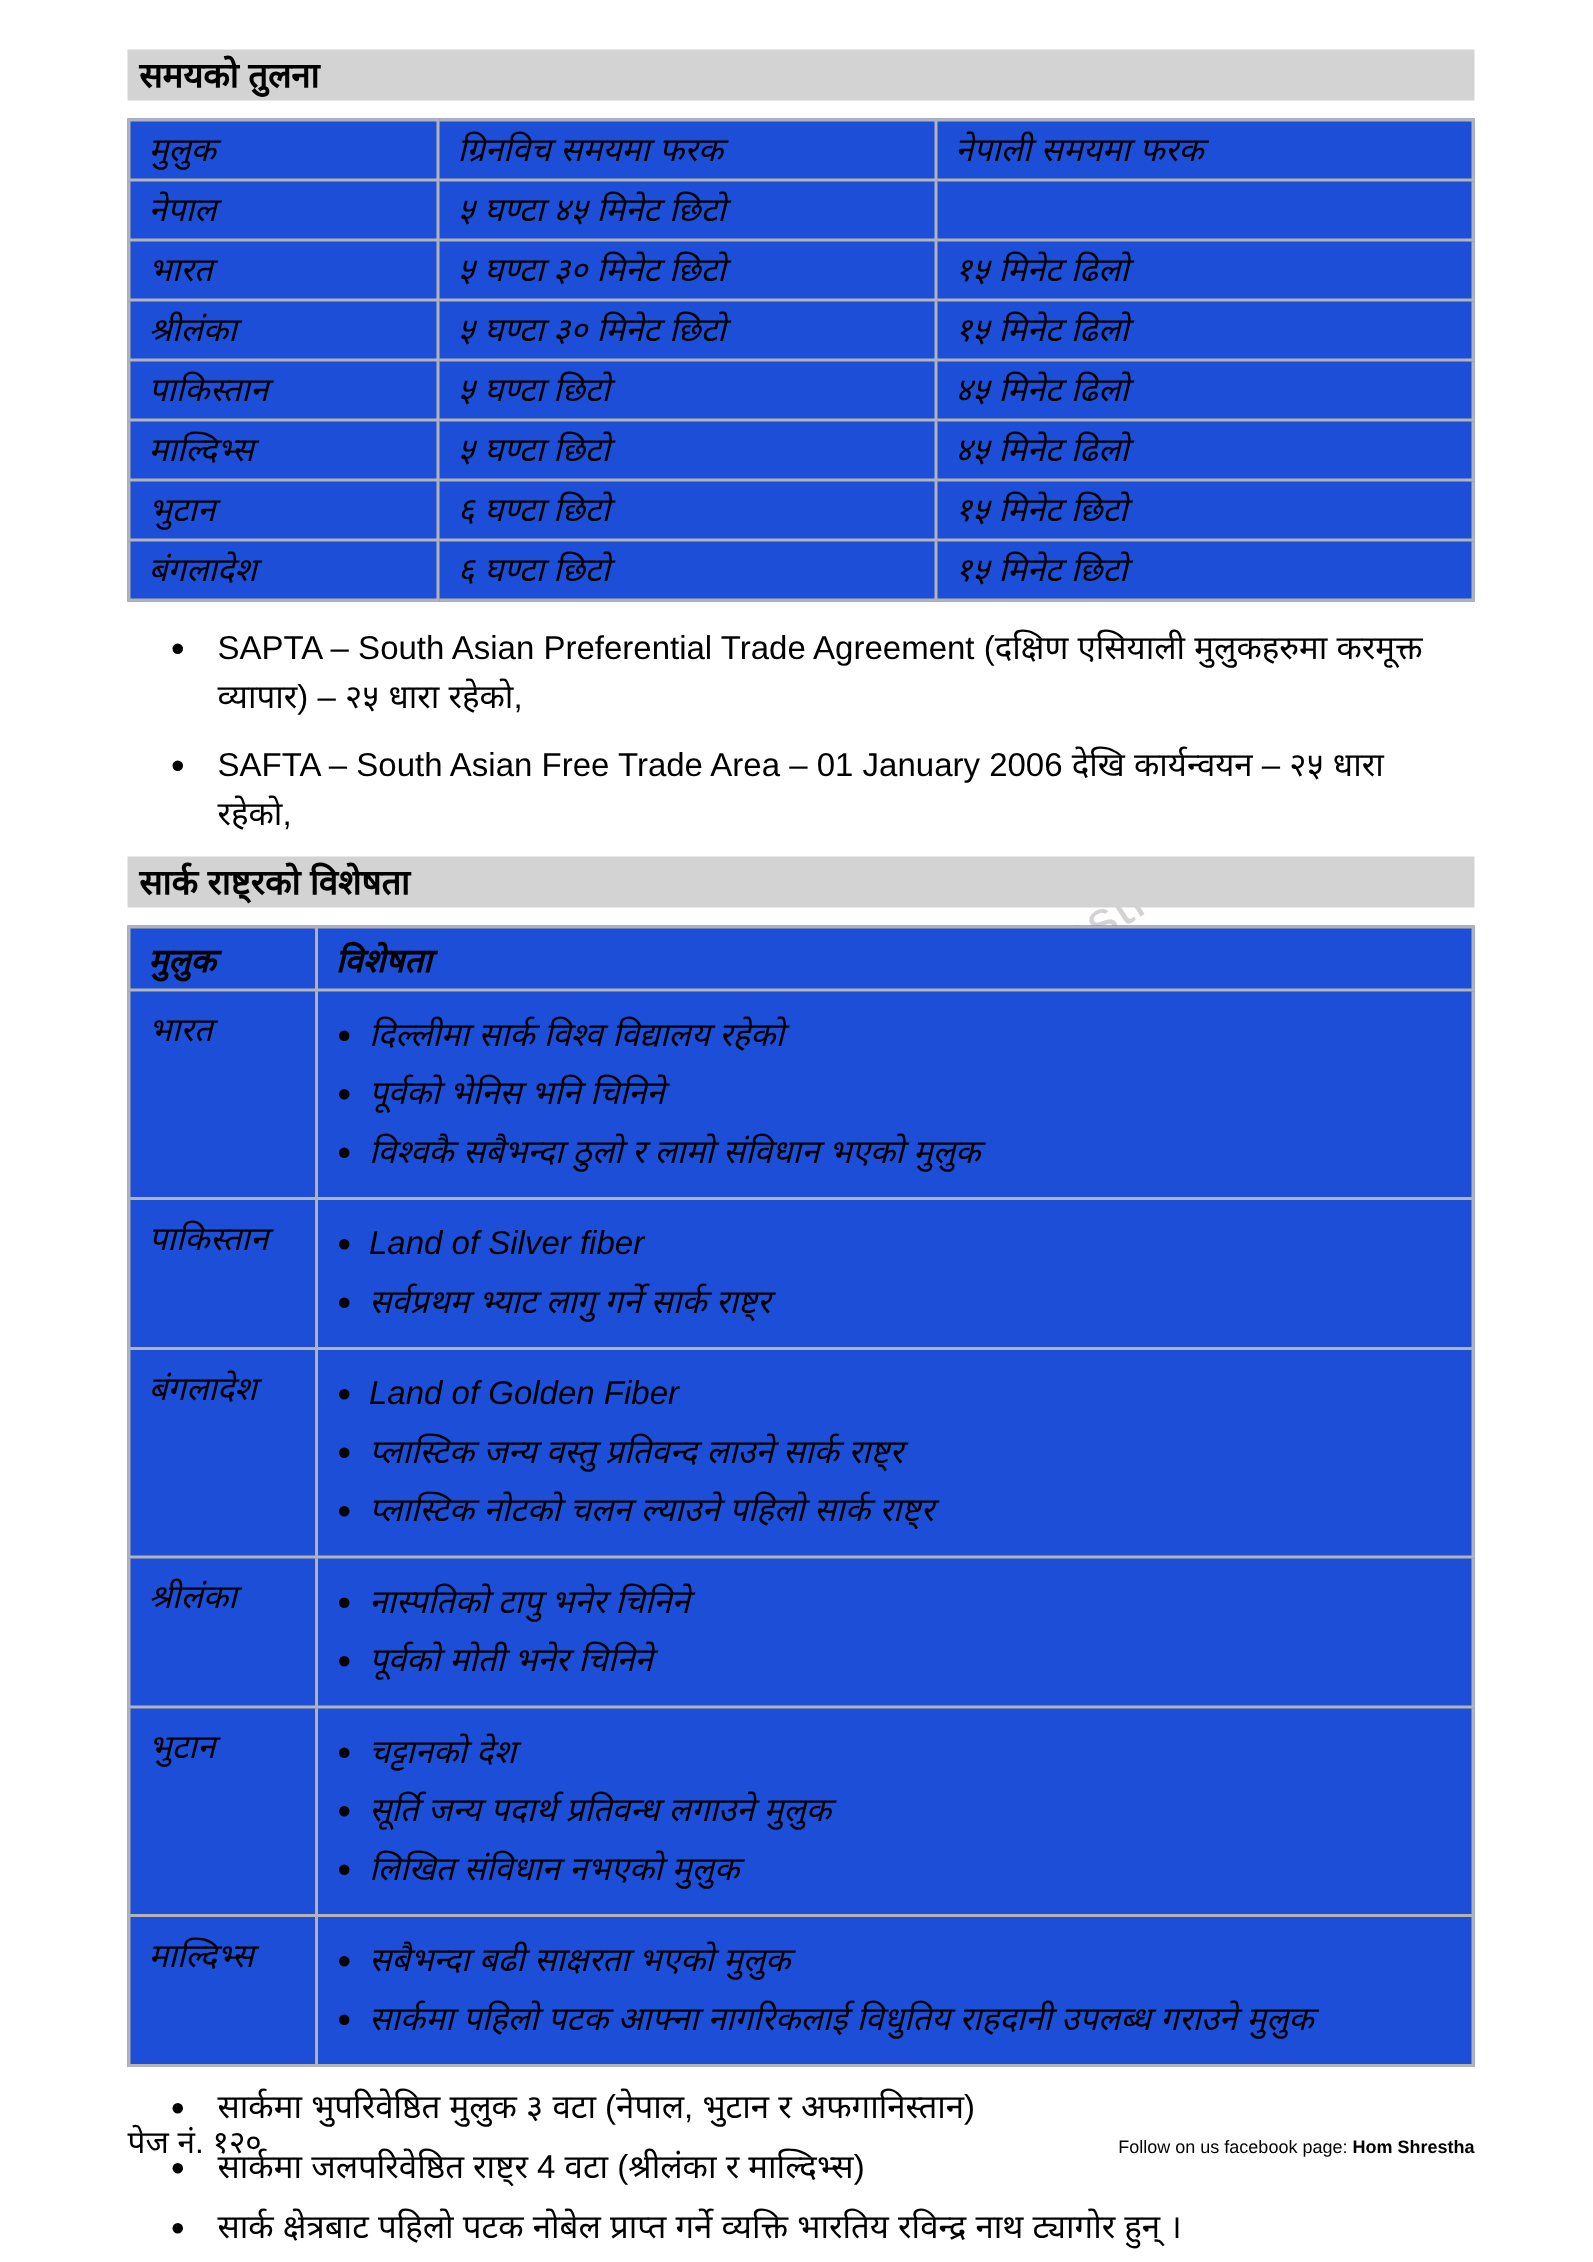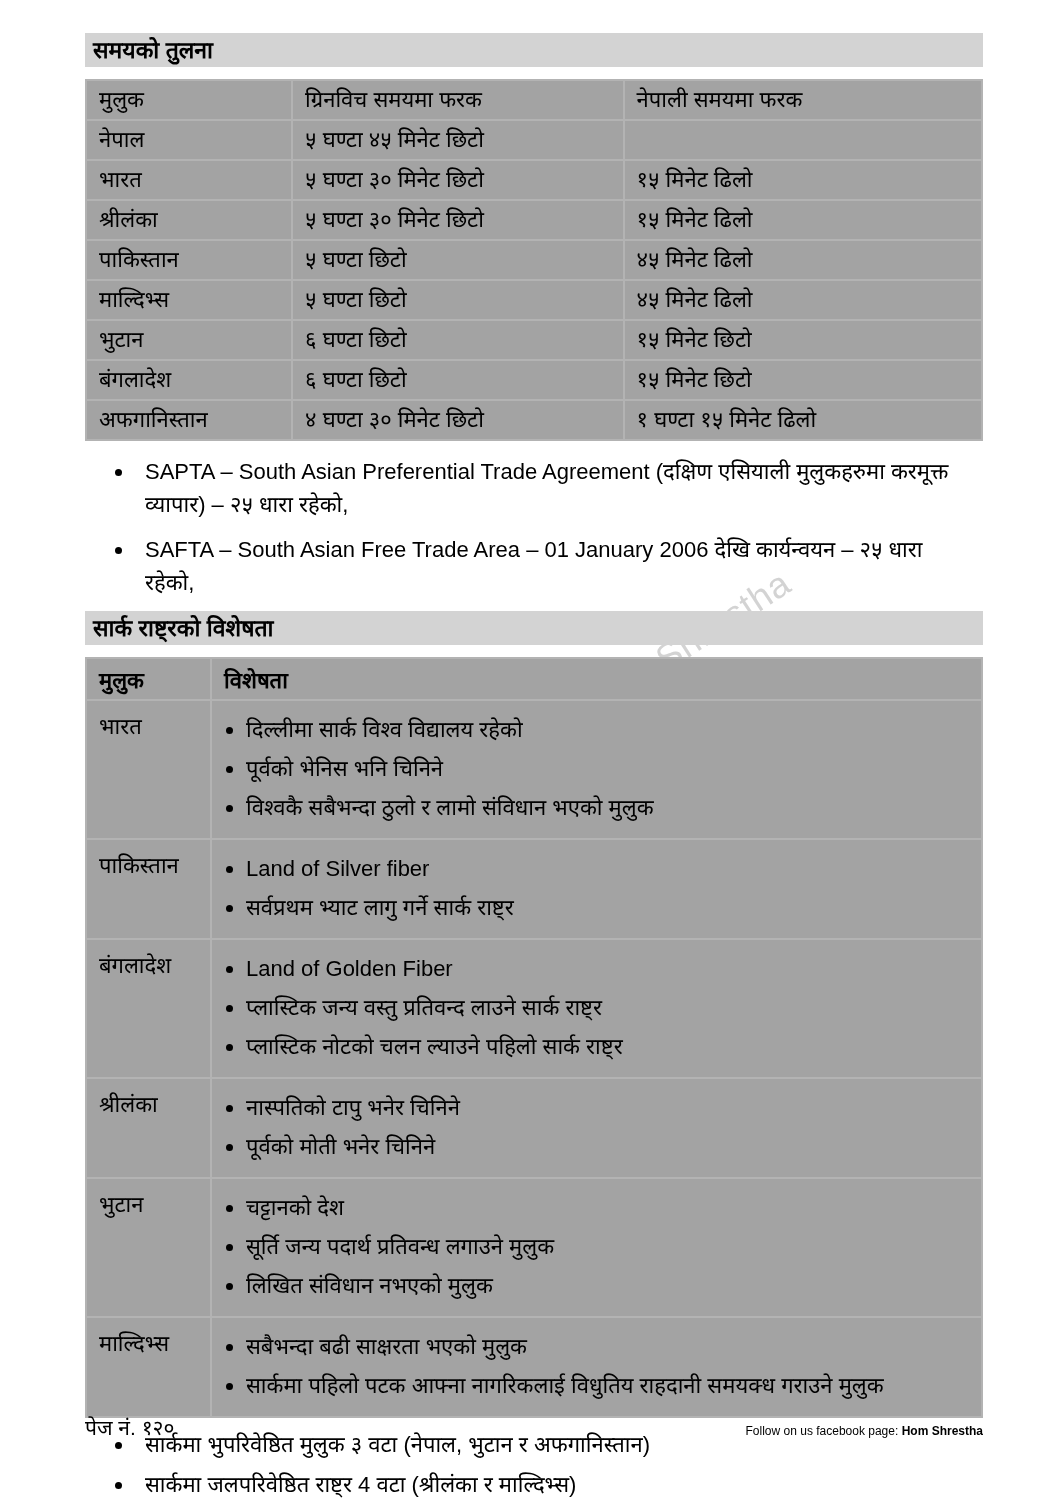--- a/index.html
+++ b/index.html
@@ -22,21 +22,22 @@
     font-weight: bold;
     font-size: 23px;
     line-height: 34px;
     padding: 0 8px;
     margin-bottom: 12px;
   }
   
   table {
     width: 100%;
     border-collapse: collapse;
-    background: #a3a3a3;
+    background: #1d4ed8;
+    font-style: italic;
   }
   table, th, td { border: 2px solid #b3b3b3; }
   th, td {
     font-size: 22px;
     text-align: left;
     vertical-align: top;
     padding: 5px 12px;
     font-weight: normal;
   }
   .time-table td, .time-table th { height: 38px; line-height: 28px; }
@@ -138,25 +139,20 @@
       <tr>
         <td>भुटान</td>
         <td>६ घण्टा छिटो</td>
         <td>१५ मिनेट छिटो</td>
       </tr>
       <tr>
         <td>बंगलादेश</td>
         <td>६ घण्टा छिटो</td>
         <td>१५ मिनेट छिटो</td>
       </tr>
-      <tr>
-        <td>अफगानिस्तान</td>
-        <td>४ घण्टा ३० मिनेट छिटो</td>
-        <td>१ घण्टा १५ मिनेट ढिलो</td>
-      </tr>
     </tbody>
   </table>
 
   <ul class="page-bullets">
     <li>SAPTA – South Asian Preferential Trade Agreement (दक्षिण एसियाली मुलुकहरुमा करमूक्त व्यापार) – २५ धारा रहेको,</li>
     <li>SAFTA – South Asian Free Trade Area – 01 January 2006 देखि कार्यन्वयन – २५ धारा रहेको,</li>
   </ul>
 
   <div class="section-bar">सार्क राष्ट्रको विशेषता</div>
 
@@ -212,21 +208,21 @@
             <li>सूर्ति जन्य पदार्थ प्रतिवन्ध लगाउने मुलुक</li>
             <li>लिखित संविधान नभएको मुलुक</li>
           </ul>
         </td>
       </tr>
       <tr>
         <td class="country">माल्दिभ्स</td>
         <td>
           <ul>
             <li>सबैभन्दा बढी साक्षरता भएको मुलुक</li>
-            <li>सार्कमा पहिलो पटक आफ्ना नागरिकलाई विधुतिय राहदानी समयक्ध गराउने मुलुक</li>
+            <li>सार्कमा पहिलो पटक आफ्ना नागरिकलाई विधुतिय राहदानी उपलब्ध गराउने मुलुक</li>
           </ul>
         </td>
       </tr>
     </tbody>
   </table>
 
 
   <ul class="page-bullets info">
     <li>सार्कमा भुपरिवेष्ठित मुलुक ३ वटा (नेपाल, भुटान र अफगानिस्तान)</li>
     <li>सार्कमा जलपरिवेष्ठित राष्ट्र 4 वटा (श्रीलंका र माल्दिभ्स)</li>

